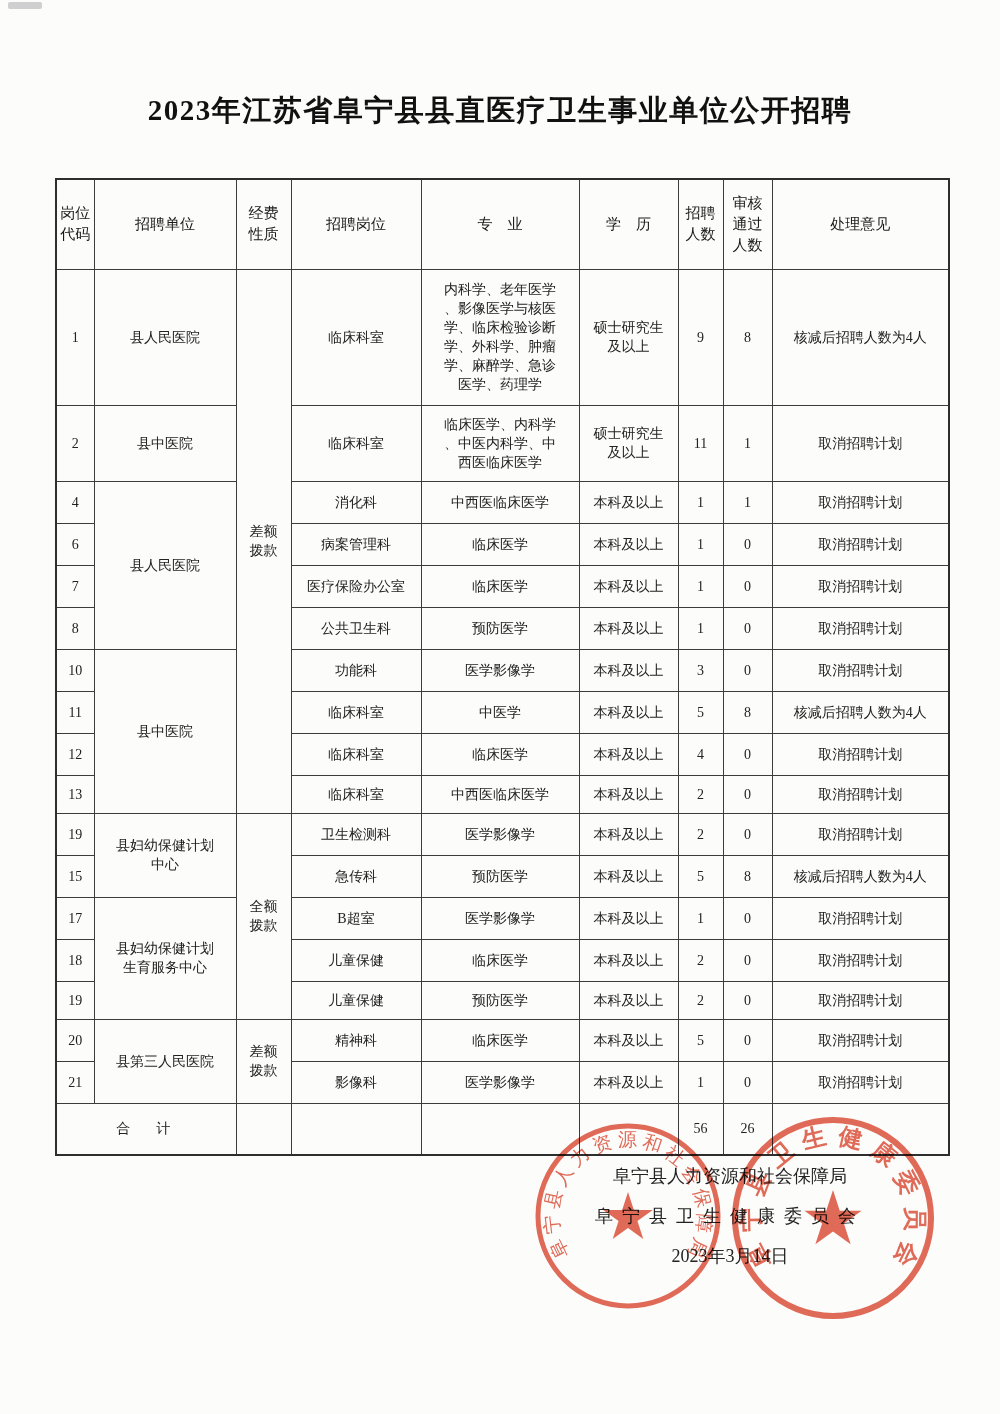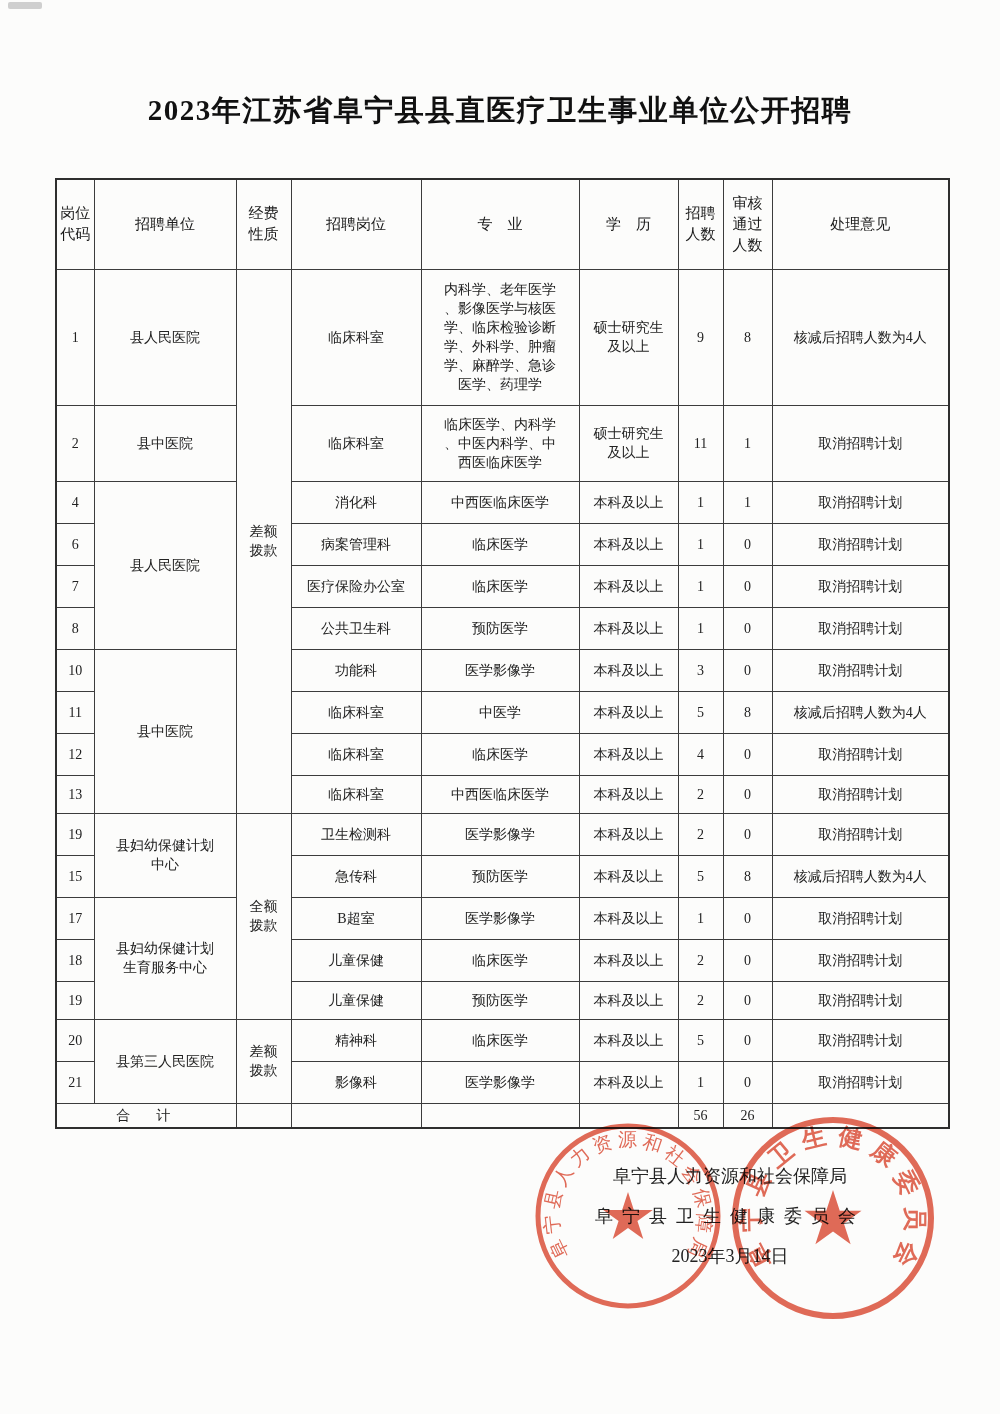--- a/index.html
+++ b/index.html
@@ -37,21 +37,21 @@
   }
   table.main th{font-size:15px;line-height:21px;color:#1a1a1a;}
   table.main{border:2.4px solid #2e2e2e;}
   td.unit{text-align:left;padding-left:6px;margin-top:24px;}
   td.num{font-size:15px;}
   tr.h-head{height:90px;}
   tr.h-big{height:136px;}
   tr.h-mid{height:76px;}
   tr.h-std{height:42px;}
   tr.h-sm{height:38px;}
-  tr.h-total{height:25px;}
+  tr.h-total{height:52px;}
   td.total-label{font-size:16px;letter-spacing:6px;}
   .footer{
     position:absolute;top:1156px;left:500px;width:460px;
     text-align:center;z-index:1;
   }
   .footer .f-line{font-size:18px;line-height:40px;color:#222;}
   .footer .f-spaced{letter-spacing:9px;}
   .seals{
     position:absolute;left:0;top:0;width:1000px;height:1414px;
     z-index:5;pointer-events:none;

